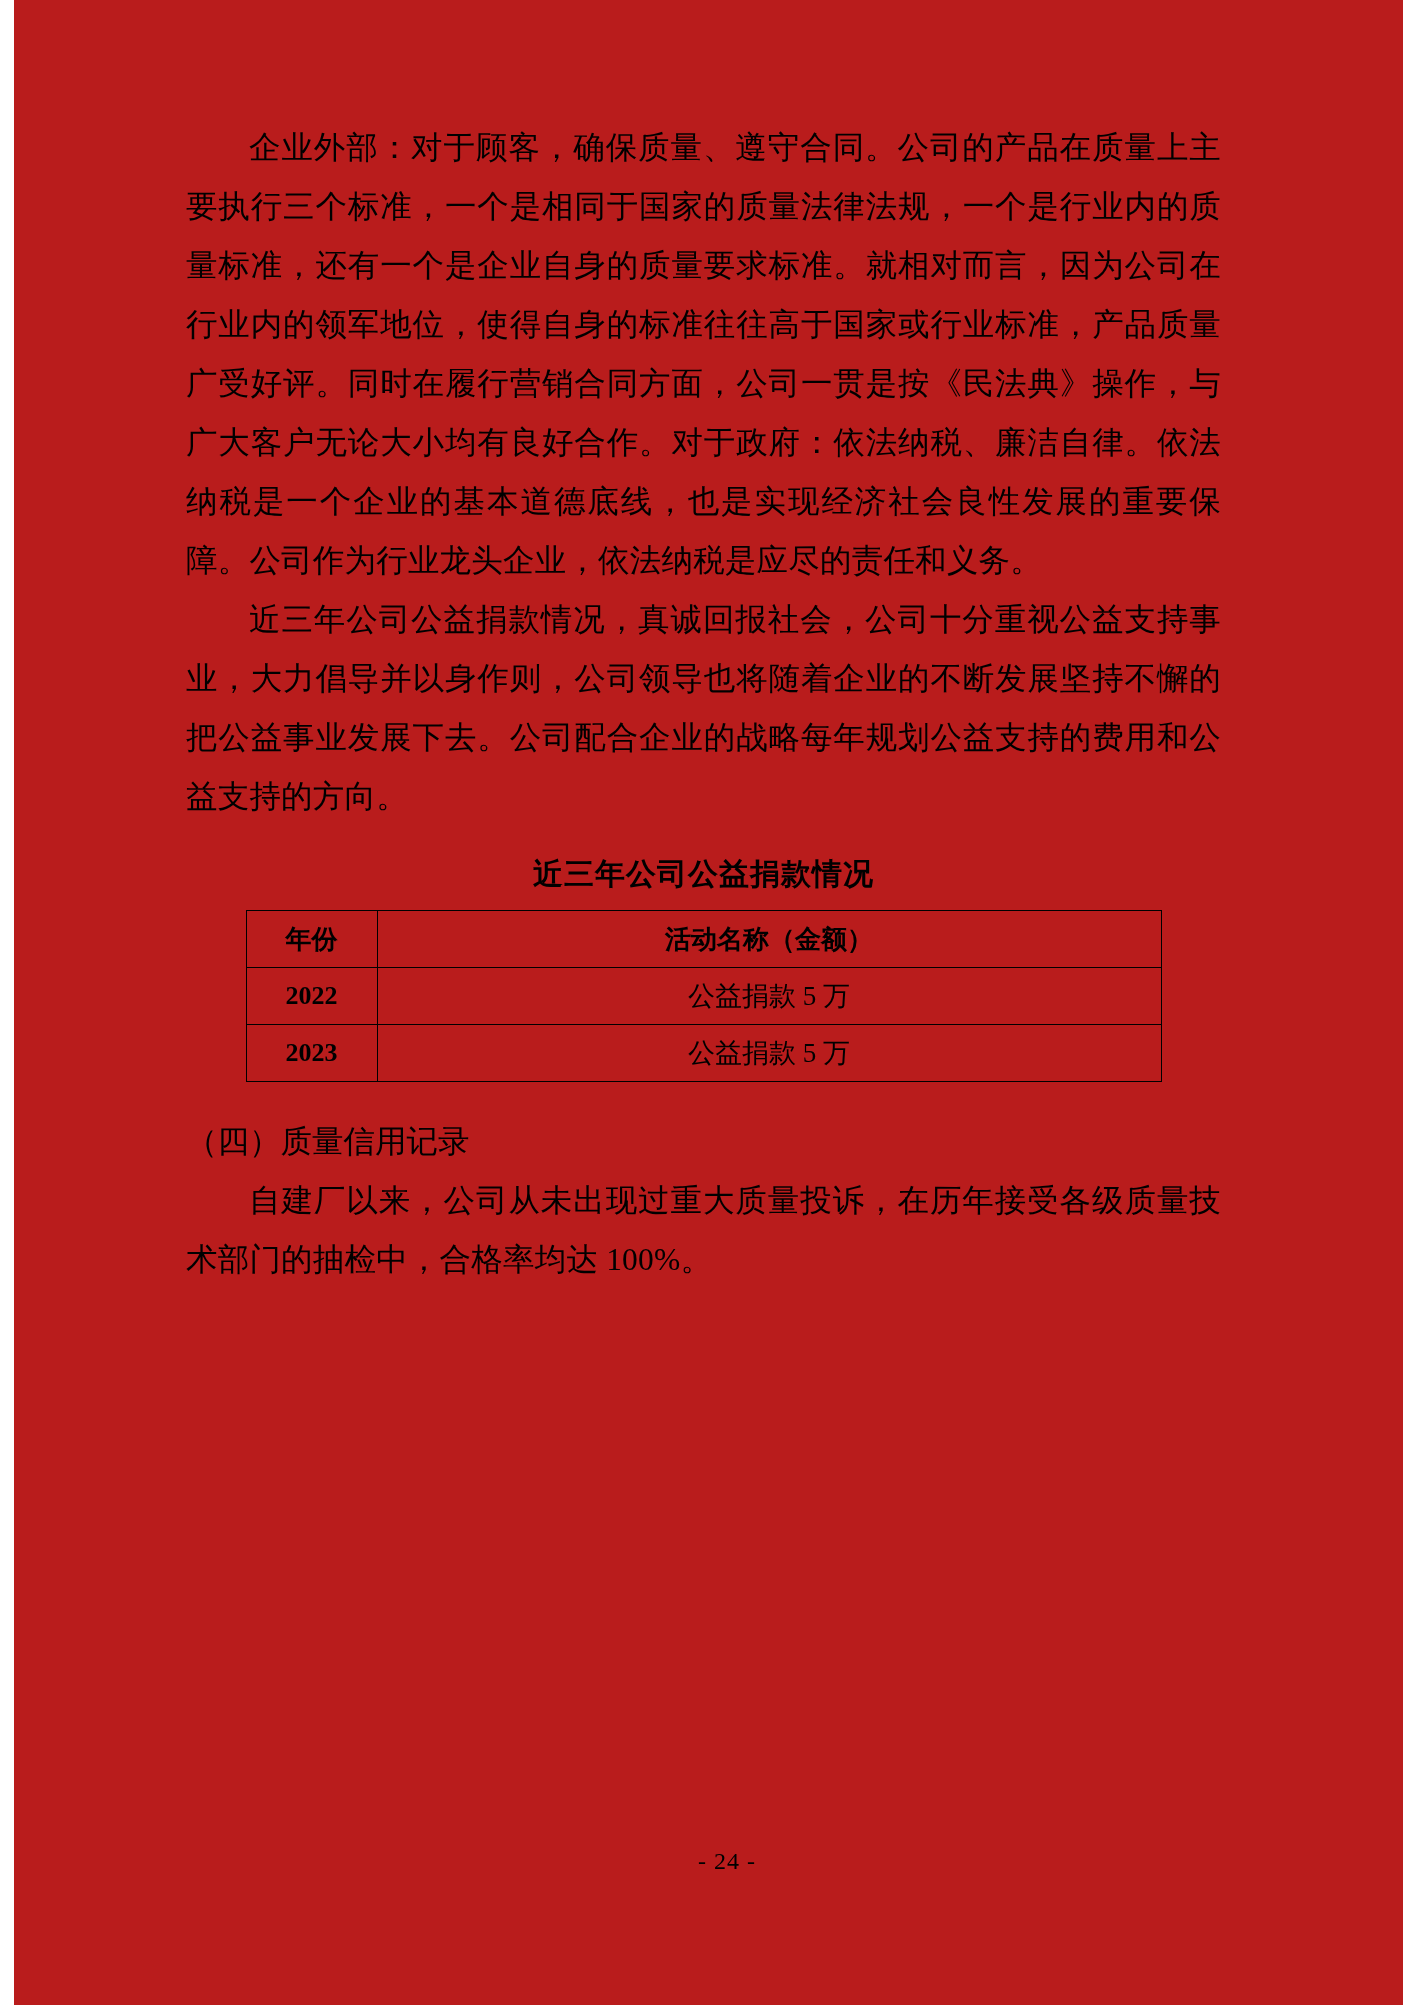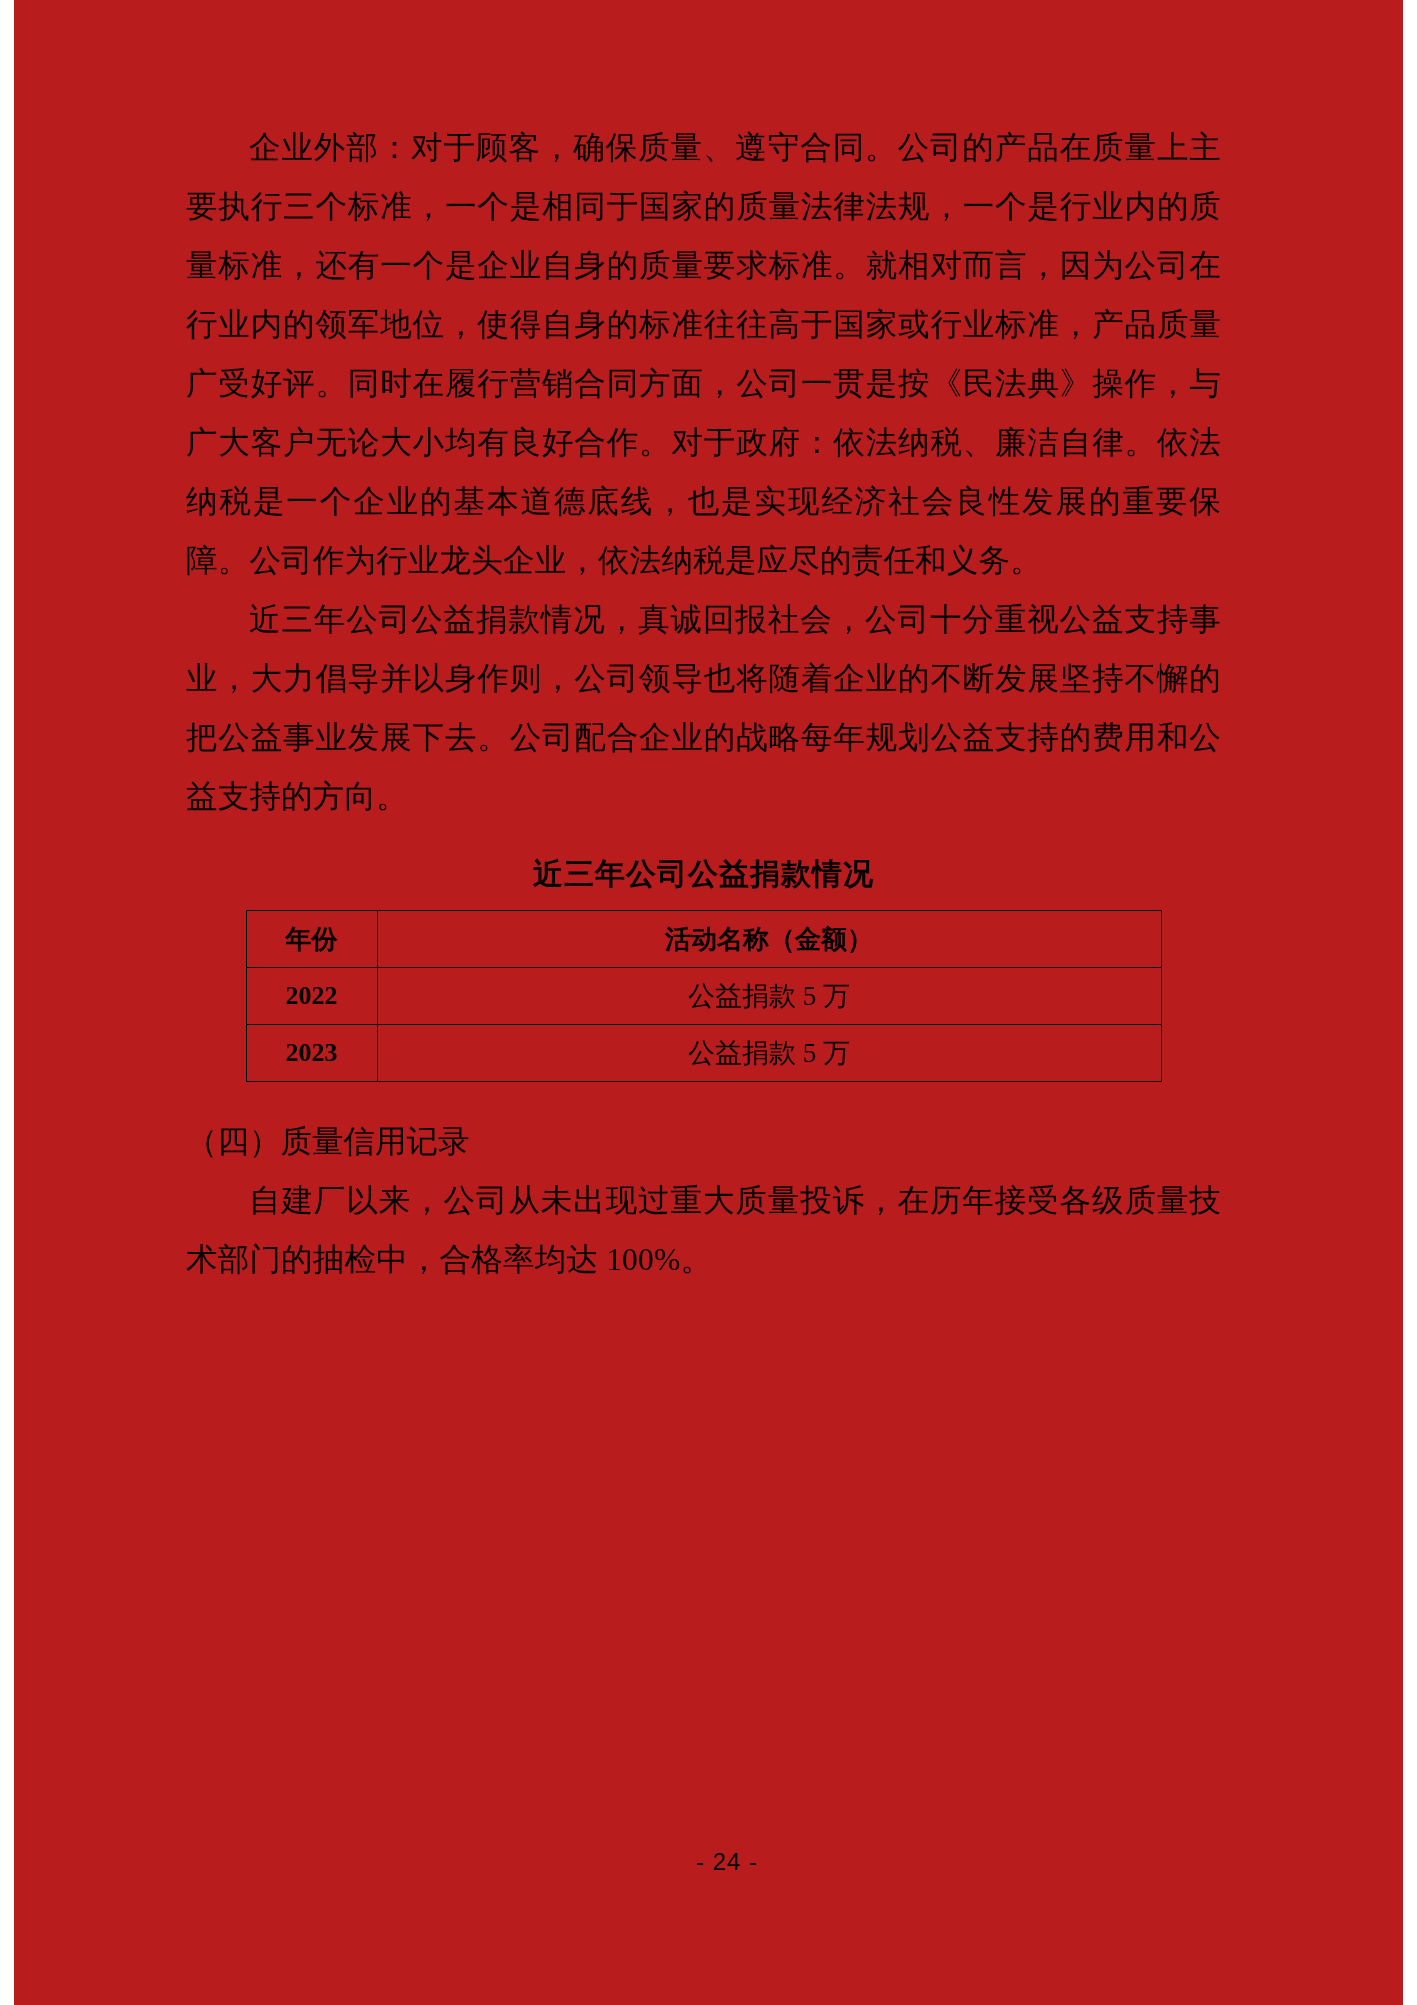--- a/index.html
+++ b/index.html
@@ -87,21 +87,21 @@
     margin: 30px 0 0 0;
     text-indent: 0;
   }
   .page-number {
     position: absolute;
     left: 0;
     right: 0;
     top: 1848px;
     text-align: center;
     font-size: 24px;
-    font-family: Liberation Sans, sans-serif;
+    font-family: Liberation Serif, serif;
     letter-spacing: 1px;
     padding-left: 37px;
   }
 </style>
 </head>
 <body>
 
 <div class="page">
 
   <div class="content">

